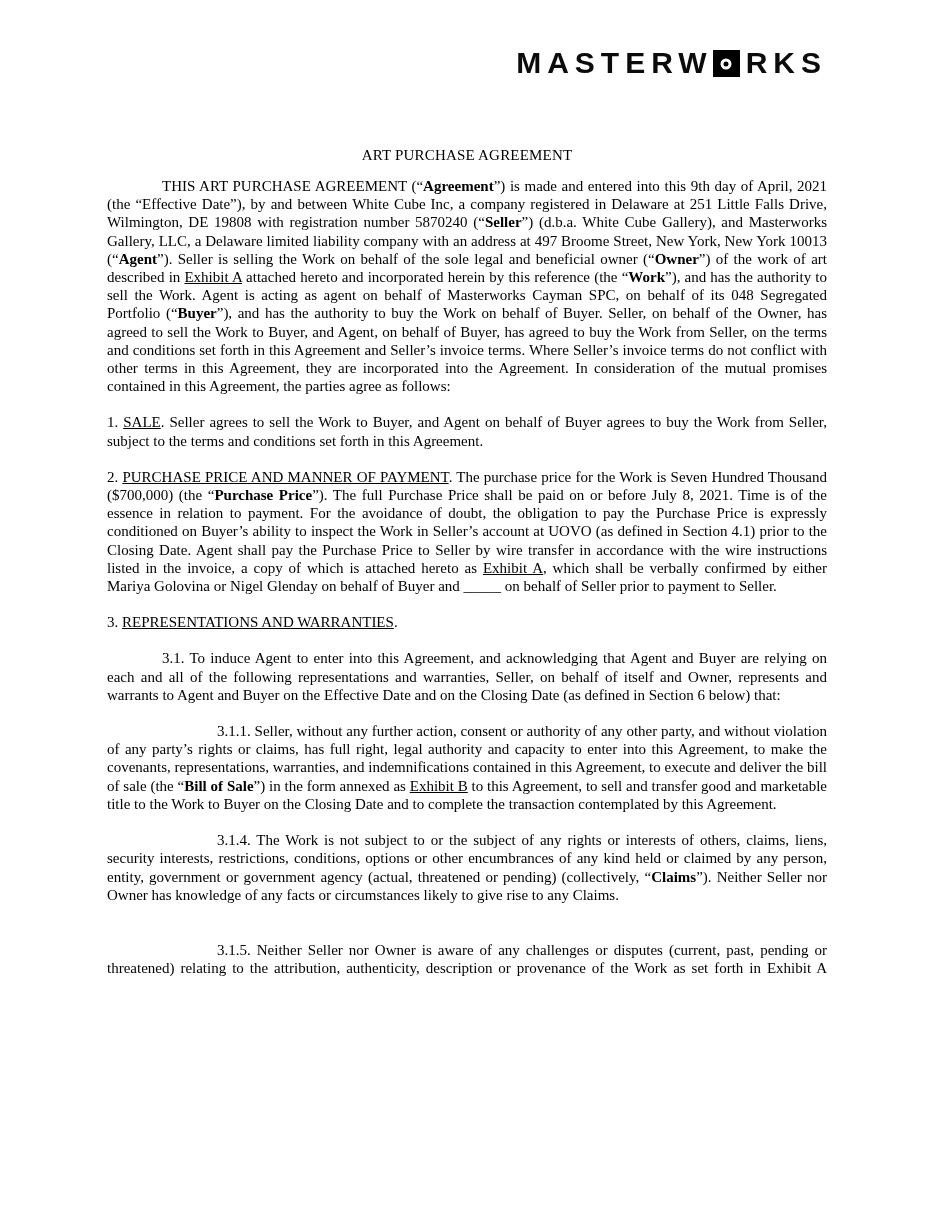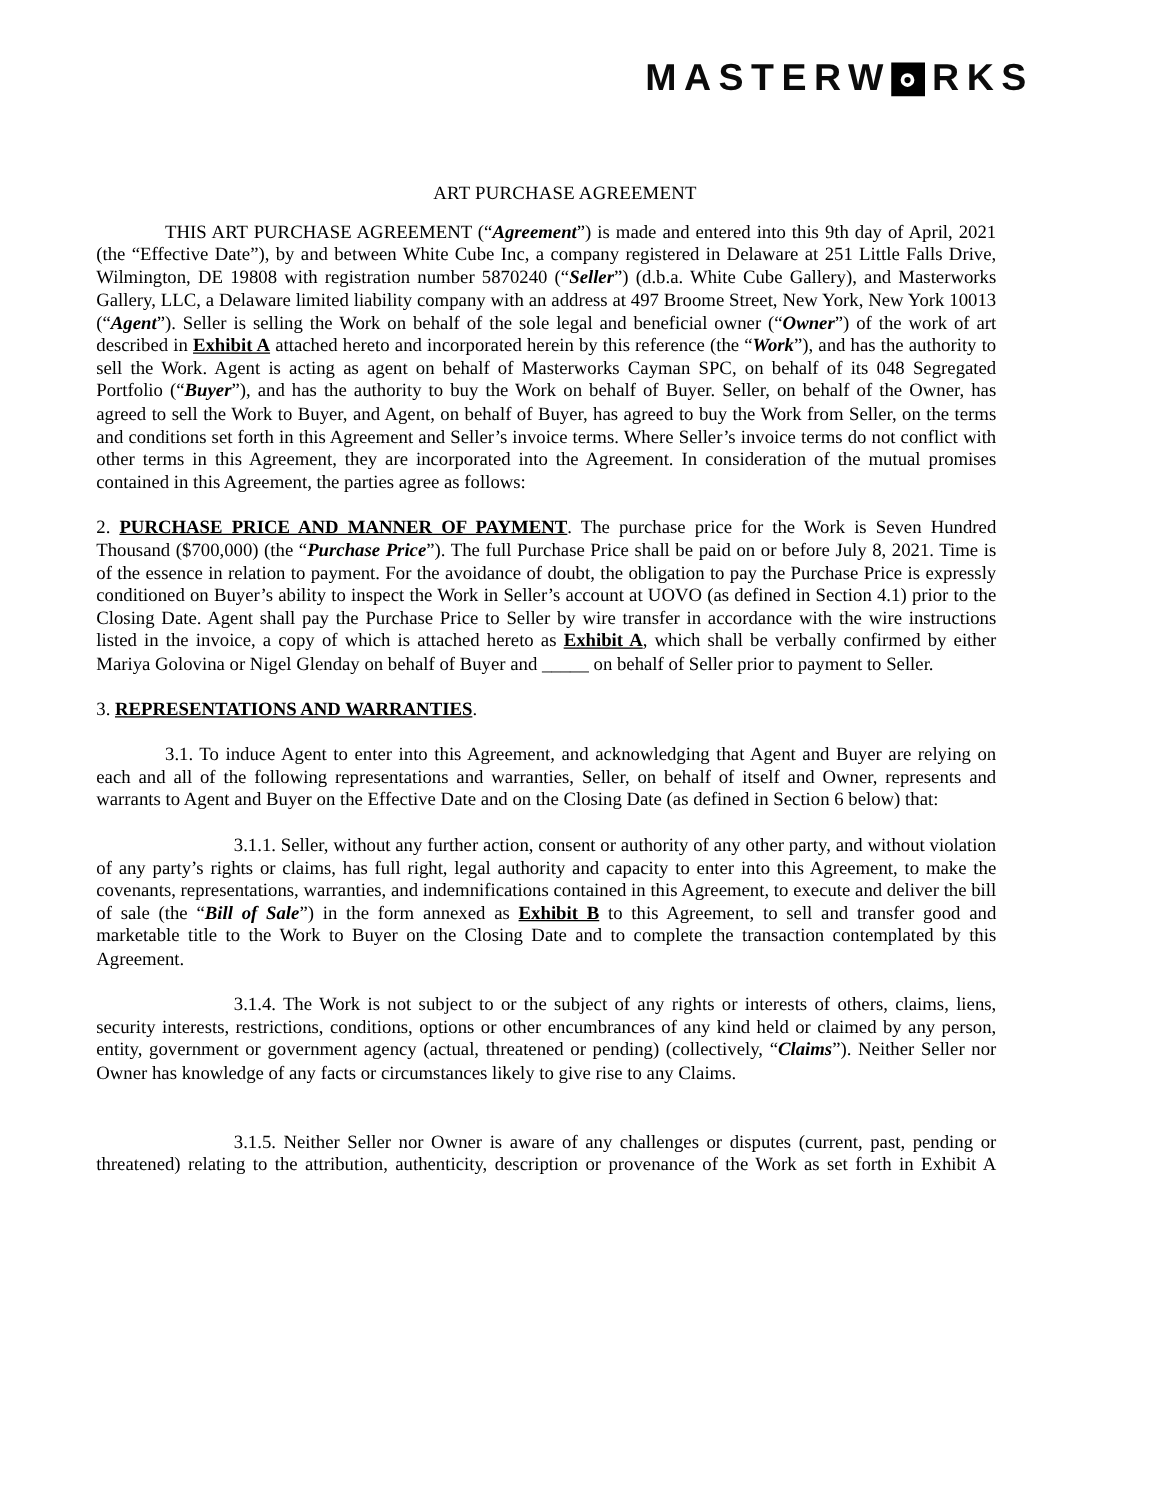--- a/index.html
+++ b/index.html
@@ -7,21 +7,21 @@
   body {
     width: 934px;
     font-family: "Liberation Serif", "DejaVu Serif", serif;
     color: #000;
   }
   .page {
     position: relative;
     width: 934px;
     height: 1208px;
     background: #fff;
-    padding: 50px 107px 40px 77px;
+    padding: 50px 107px 40px 107px;
     overflow: hidden;
     font-size: 15px;
     line-height: 18.2px;
   }
   .logo-row {
     text-align: right;
     height: 34px;
   }
   .logo {
     display: inline-flex;
@@ -64,41 +64,42 @@
   #doc-body { width: 720px; }
   .para {
     text-align: justify;
     margin-bottom: 18px;
   }
   .para.indent-1 { text-indent: 55px; }
   .para.indent-2 { text-indent: 110px; }
   .para.space-before { margin-top: 6px; }
   .para.continues { text-align-last: justify; margin-top: 37px; }
   .seg-b { font-weight: 700; }
-  .seg-i { font-style: italic; }
-  .seg-u { text-decoration: underline; font-weight: bold; }
+  .seg-i { }
+  .seg-u { text-decoration: underline; }
 </style>
 </head>
 <body>
 
 <div class="page">
   <div class="logo-row">
     <div class="logo">
       <span>MASTERW</span>
       <span class="logo-o">
           <span class="logo-ring"></span>
         </span>
       <span>RKS</span>
     </div>
   </div>
 
   <h1 class="doc-title">ART PURCHASE AGREEMENT</h1>
 
   <div id="doc-body">
       <p class="para indent-1"><span>THIS ART PURCHASE AGREEMENT (“</span><span class="seg-b seg-i">Agreement</span><span>”) is made and entered into this 9th day of April, 2021 (the “Effective Date”), by and between White Cube Inc, a company registered in Delaware at 251 Little Falls Drive, Wilmington, DE 19808 with registration number 5870240 (“</span><span class="seg-b seg-i">Seller</span><span>”) (d.b.a. White Cube Gallery), and Masterworks Gallery, LLC, a Delaware limited liability company with an address at 497 Broome Street, New York, New York 10013 (“</span><span class="seg-b seg-i">Agent</span><span>”). Seller is selling the Work on behalf of the sole legal and beneficial owner (“</span><span class="seg-b seg-i">Owner</span><span>”) of the work of art described in </span><span class="seg-u">Exhibit A</span><span> attached hereto and incorporated herein by this reference (the “</span><span class="seg-b seg-i">Work</span><span>”), and has the authority to sell the Work. Agent is acting as agent on behalf of Masterworks Cayman SPC, on behalf of its 048 Segregated Portfolio (“</span><span class="seg-b seg-i">Buyer</span><span>”), and has the authority to buy the Work on behalf of Buyer. Seller, on behalf of the Owner, has agreed to sell the Work to Buyer, and Agent, on behalf of Buyer, has agreed to buy the Work from Seller, on the terms and conditions set forth in this Agreement and Seller’s invoice terms. Where Seller’s invoice terms do not conflict with other terms in this Agreement, they are incorporated into the Agreement. In consideration of the mutual promises contained in this Agreement, the parties agree as follows:</span></p>
+      <p class="para"><span>1. </span><span class="seg-u">SALE</span><span>. Seller agrees to sell the Work to Buyer, and Agent on behalf of Buyer agrees to buy the Work from Seller, subject to the terms and conditions set forth in this Agreement.</span></p>
       <p class="para"><span>2. </span><span class="seg-u">PURCHASE PRICE AND MANNER OF PAYMENT</span><span>. The purchase price for the Work is Seven Hundred Thousand ($700,000) (the “</span><span class="seg-b seg-i">Purchase Price</span><span>”). The full Purchase Price shall be paid on or before July 8, 2021. Time is of the essence in relation to payment. For the avoidance of doubt, the obligation to pay the Purchase Price is expressly conditioned on Buyer’s ability to inspect the Work in Seller’s account at UOVO (as defined in Section 4.1) prior to the Closing Date. Agent shall pay the Purchase Price to Seller by wire transfer in accordance with the wire instructions listed in the invoice, a copy of which is attached hereto as </span><span class="seg-u">Exhibit A</span><span>, which shall be verbally confirmed by either Mariya Golovina or Nigel Glenday on behalf of Buyer and </span><span>_____</span><span> on behalf of Seller prior to payment to Seller.</span></p>
       <p class="para space-before"><span>3. </span><span class="seg-u">REPRESENTATIONS AND WARRANTIES</span><span>.</span></p>
       <p class="para indent-1"><span>3.1. To induce Agent to enter into this Agreement, and acknowledging that Agent and Buyer are relying on each and all of the following representations and warranties, Seller, on behalf of itself and Owner, represents and warrants to Agent and Buyer on the Effective Date and on the Closing Date (as defined in Section 6 below) that:</span></p>
       <p class="para indent-2"><span>3.1.1. Seller, without any further action, consent or authority of any other party, and without violation of any party’s rights or claims, has full right, legal authority and capacity to enter into this Agreement, to make the covenants, representations, warranties, and indemnifications contained in this Agreement, to execute and deliver the bill of sale (the “</span><span class="seg-b seg-i">Bill of Sale</span><span>”) in the form annexed as </span><span class="seg-u">Exhibit B</span><span> to this Agreement, to sell and transfer good and marketable title to the Work to Buyer on the Closing Date and to complete the transaction contemplated by this Agreement.</span></p>
       <p class="para indent-2"><span>3.1.4. The Work is not subject to or the subject of any rights or interests of others, claims, liens, security interests, restrictions, conditions, options or other encumbrances of any kind held or claimed by any person, entity, government or government agency (actual, threatened or pending) (collectively, “</span><span class="seg-b seg-i">Claims</span><span>”). Neither Seller nor Owner has knowledge of any facts or circumstances likely to give rise to any Claims.</span></p>
       <p class="para indent-2 continues"><span>3.1.5. Neither Seller nor Owner is aware of any challenges or disputes (current, past, pending or threatened) relating to the attribution, authenticity, description or provenance of the Work as set forth in Exhibit A</span></p>
     </div>
 </div>
 
 </body></html>

